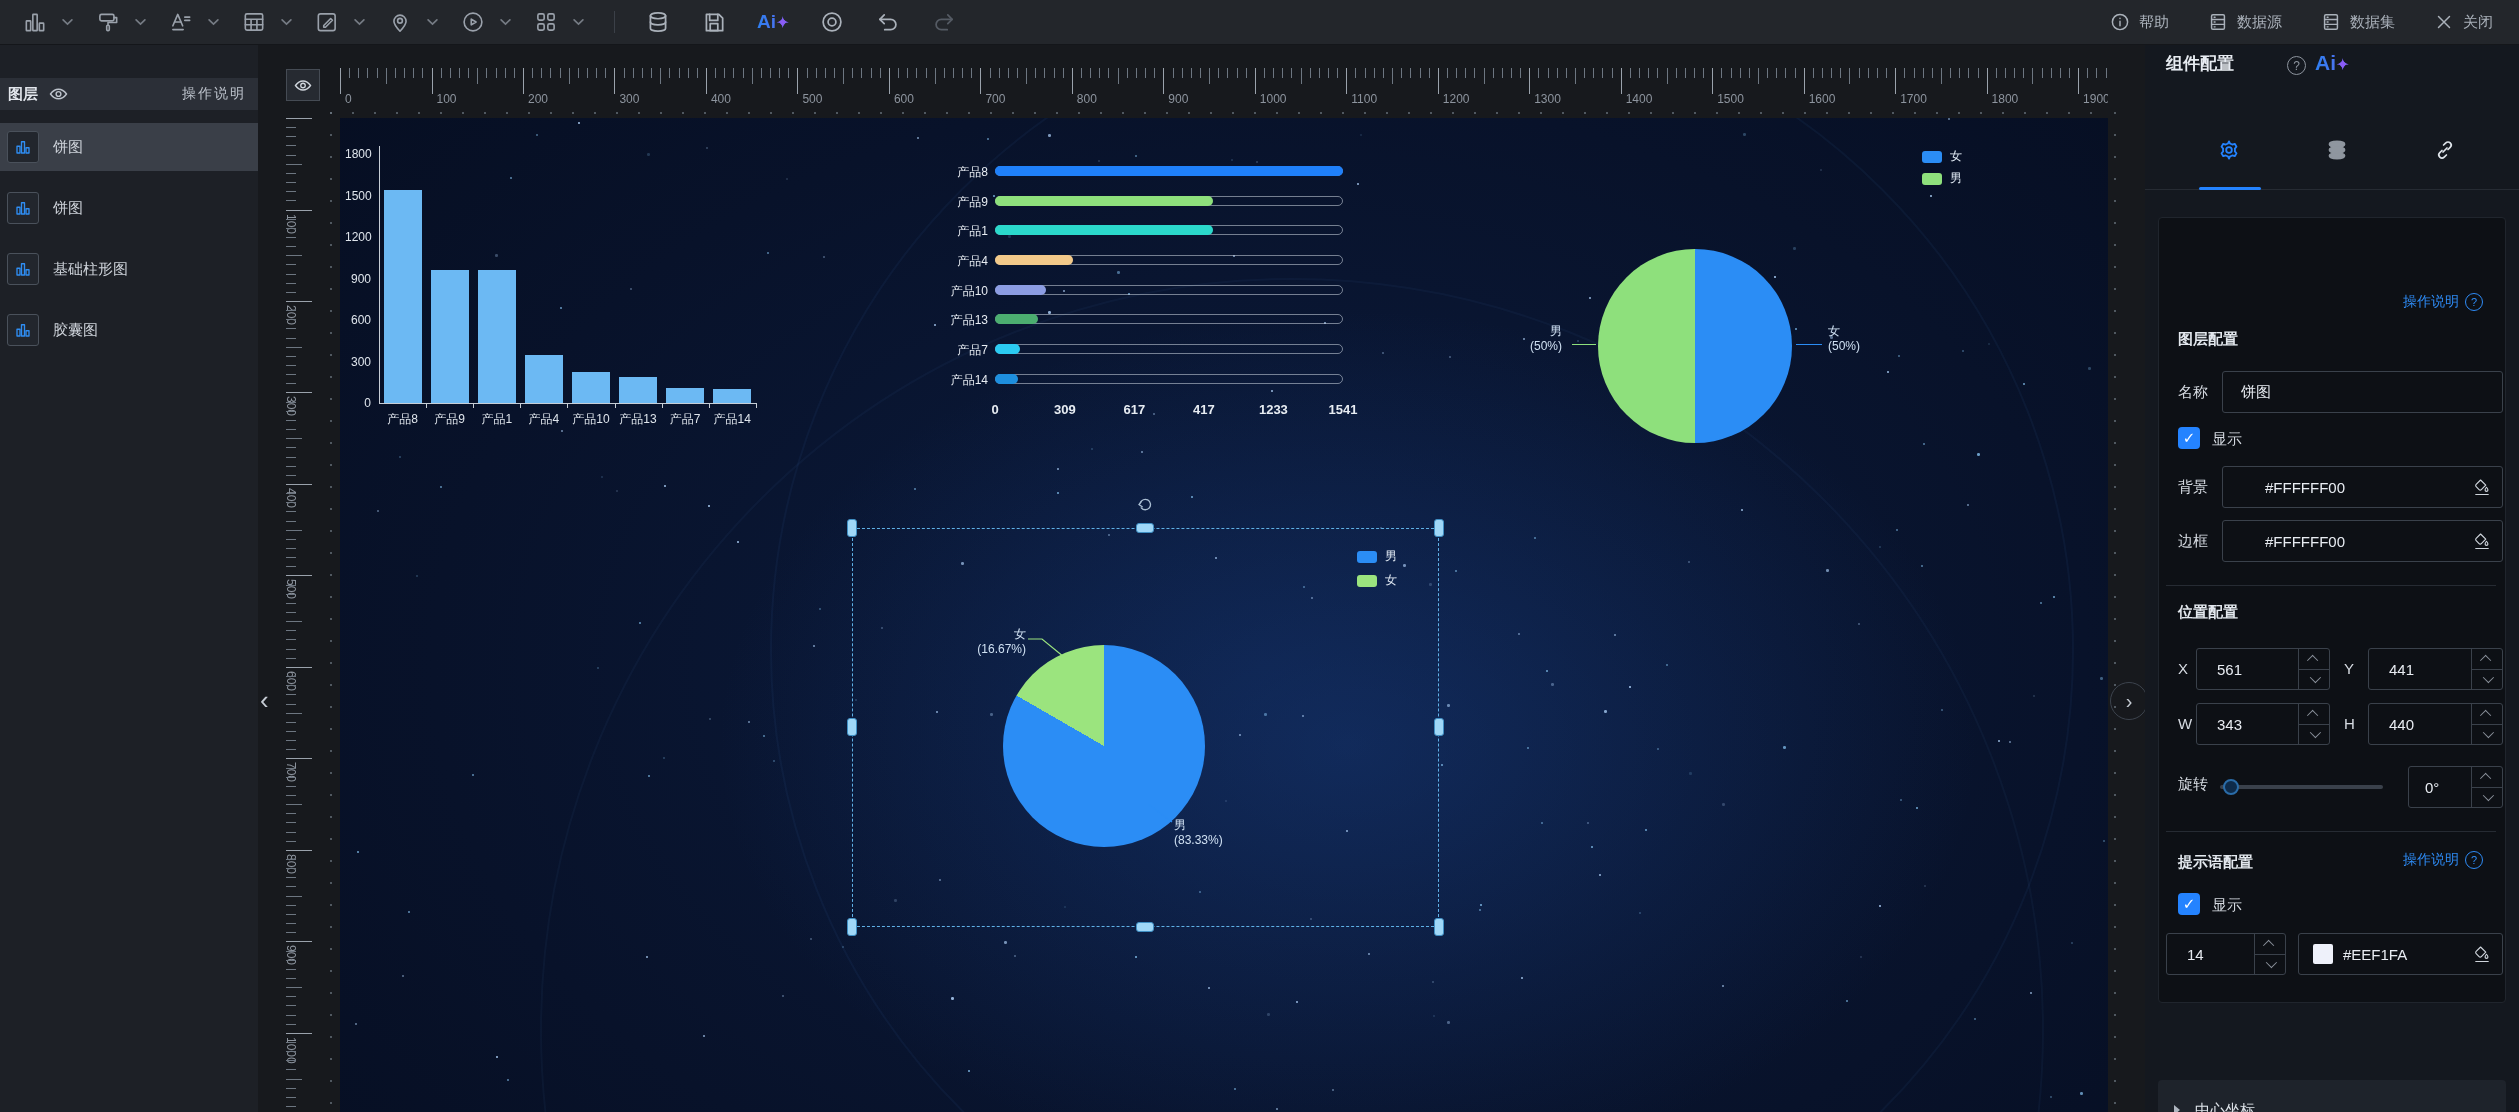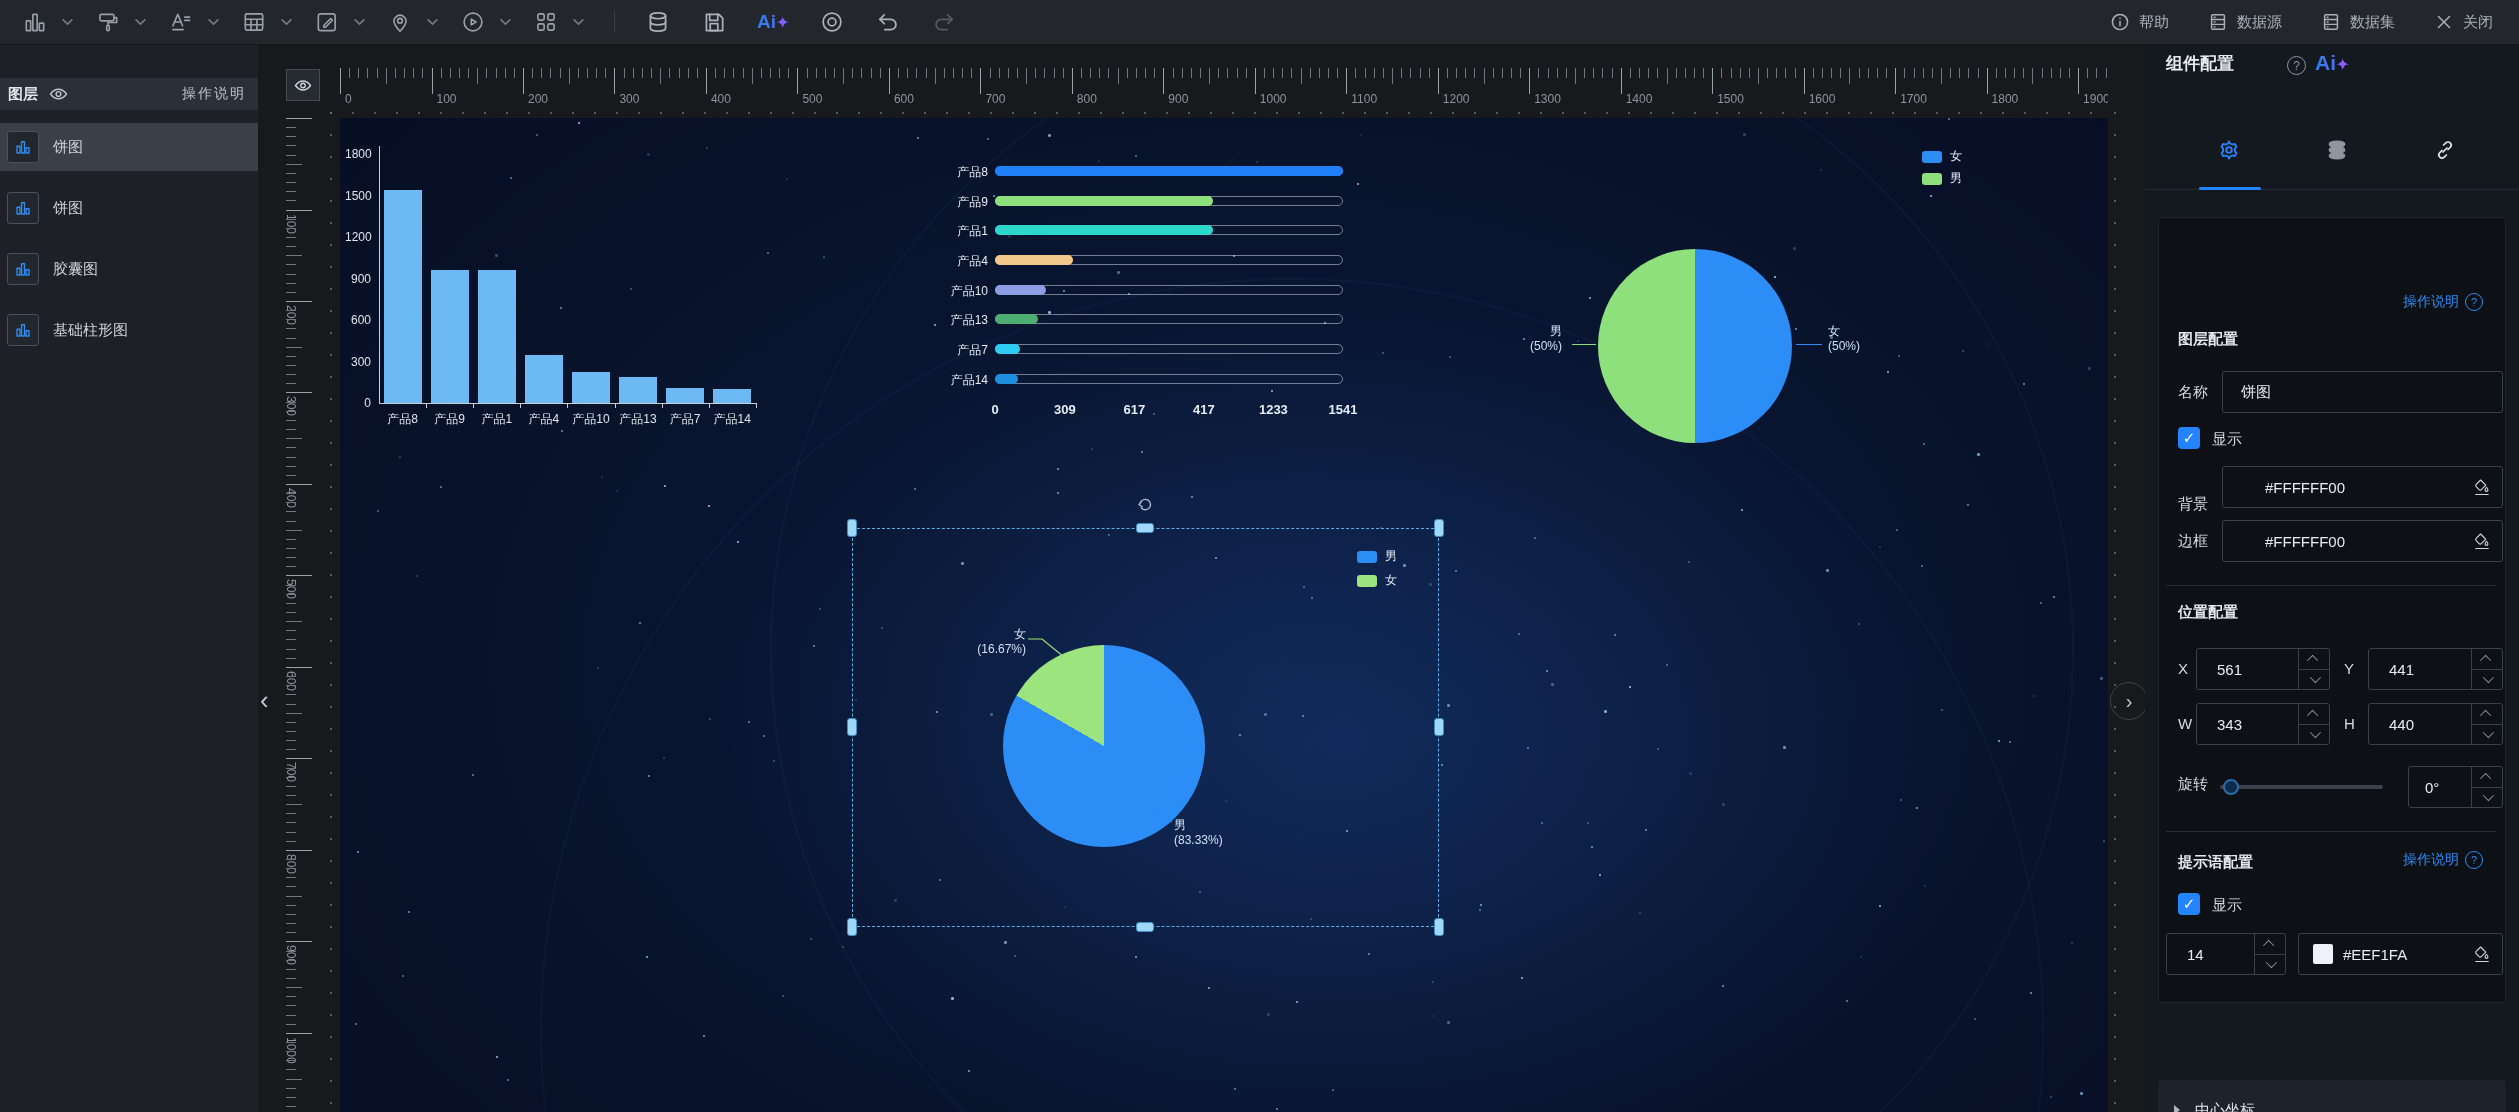--- a/index.html
+++ b/index.html
@@ -307,31 +307,31 @@
           <span class="sb-label">饼图</span>
         </div>
         <div class="sb-item">
           <span class="sb-icobox">
             <svg width="18" height="18" viewBox="0 0 24 24" fill="none" stroke="#2f8df2" stroke-width="1.8" stroke-linecap="round" stroke-linejoin="round">
               <rect x="4" y="11" width="4" height="9"></rect>
               <rect x="10" y="5" width="4" height="15"></rect>
               <rect x="16" y="13" width="4" height="7"></rect>
             </svg>
           </span>
-          <span class="sb-label">胶囊图</span>
+          <span class="sb-label">基础柱形图</span>
         </div>
         <div class="sb-item">
           <span class="sb-icobox">
             <svg width="18" height="18" viewBox="0 0 24 24" fill="none" stroke="#2f8df2" stroke-width="1.8" stroke-linecap="round" stroke-linejoin="round">
               <rect x="4" y="11" width="4" height="9"></rect>
               <rect x="10" y="5" width="4" height="15"></rect>
               <rect x="16" y="13" width="4" height="7"></rect>
             </svg>
           </span>
-          <span class="sb-label">基础柱形图</span>
+          <span class="sb-label">胶囊图</span>
         </div>
       </div>
   </div>
 
   <div class="canvas">
     <div class="ruler-corner" id="ruler-corner">
         <svg width="20" height="17" viewBox="0 0 21 18" fill="none" stroke="#cfd5dc" stroke-width="1.4">
           <path d="M2.5 9s3.4-4.8 8-4.8S18.5 9 18.5 9 15.1 13.8 10.5 13.8 2.5 9 2.5 9z"></path>
           <circle cx="10.5" cy="9" r="2.4"></circle>
         </svg>
@@ -1206,21 +1206,21 @@
     <div class="p-h" style="left:33px;top:285px;">图层配置</div>
 
     <div class="p-lbl" style="left:33px;top:338px;">名称</div>
     <div class="inp" style="left:77px;top:326px;width:281px;height:42px;padding-left:18px;">
         <span>饼图</span>
       </div>
 
     <div class="checkbox" style="left:33px;top:382px;">✓</div>
     <div class="p-lbl" style="left:67px;top:385px;">显示</div>
 
-    <div class="p-lbl" style="left:33px;top:450px;text-align:right;">背景</div>
+    <div class="p-lbl" style="left:33px;top:433px;text-align:right;">背景</div>
     <div class="inp" style="left:77px;top:421px;width:281px;height:42px;padding-left:42px;">
       <span>#FFFFFF00</span>
         <span class="bucket" id="bucket1">
           <svg width="20" height="20" viewBox="0 0 24 24" fill="none" stroke="#cfd5dc" stroke-width="1.4" stroke-linecap="round" stroke-linejoin="round">
             <path d="M10.3 3.6l6.2 6.2-5.3 5.3a1.9 1.9 0 0 1-2.7 0L5 11.6a1.9 1.9 0 0 1 0-2.7z"></path>
             <path d="M17.4 12.3s1.7 2.1 1.7 3.2a1.7 1.7 0 0 1-3.4 0c0-1.1 1.7-3.2 1.7-3.2z"></path>
             <path d="M4.5 21h15"></path>
           </svg>
         </span>
     </div>

